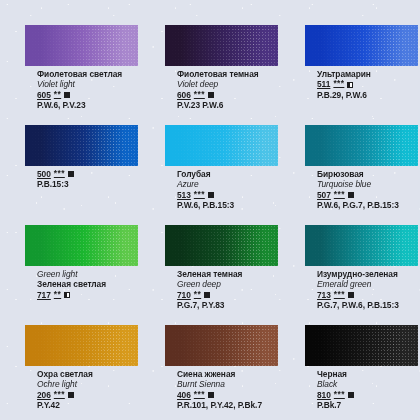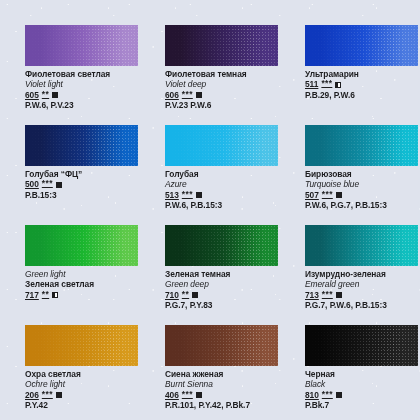--- a/index.html
+++ b/index.html
@@ -77,20 +77,21 @@
   .caption {
     padding-top: 3px;
     line-height: 10.4px;
   }
   .line {
     display: block;
     color: #1d1d1f;
     font-size: 8.4px;
     letter-spacing: -0.05px;
     white-space: nowrap;
+    margin-left: 12px;
   }
   .line-ru { font-weight: 600; }
   .line-en { font-weight: 400; font-style: italic; }
   .line-code {
     font-weight: 600;
     display: flex;
     align-items: center;
     gap: 3px;
     text-decoration: underline;
   }
@@ -158,21 +159,20 @@
             <span>511</span>
             <span class="stars">***</span>
             <span class="mark half"></span>
           </span>
           <span class="line line-pig">P.B.29, P.W.6</span>
         </div>
       </div>
       <div class="cell">
         <div class="swatch" style="background: linear-gradient(to right, rgb(17, 30, 82) 0%, rgb(17, 30, 82) 14%, rgb(16, 48, 127) 52%, rgb(11, 99, 198) 88%, rgb(11, 99, 198) 100%);"></div>
         <div class="caption">
-          <span class="line line-ru">Голубая “ФЦ”</span>
           <span class="line line-code">
             <span>500</span>
             <span class="stars">***</span>
             <span class="mark"></span>
           </span>
           <span class="line line-pig">P.B.15:3</span>
         </div>
       </div>
       <div class="cell">
         <div class="swatch" style="background: linear-gradient(to right, rgb(22, 179, 232) 0%, rgb(22, 179, 232) 14%, rgb(32, 184, 234) 52%, rgb(76, 195, 232) 88%, rgb(76, 195, 232) 100%);"></div>

